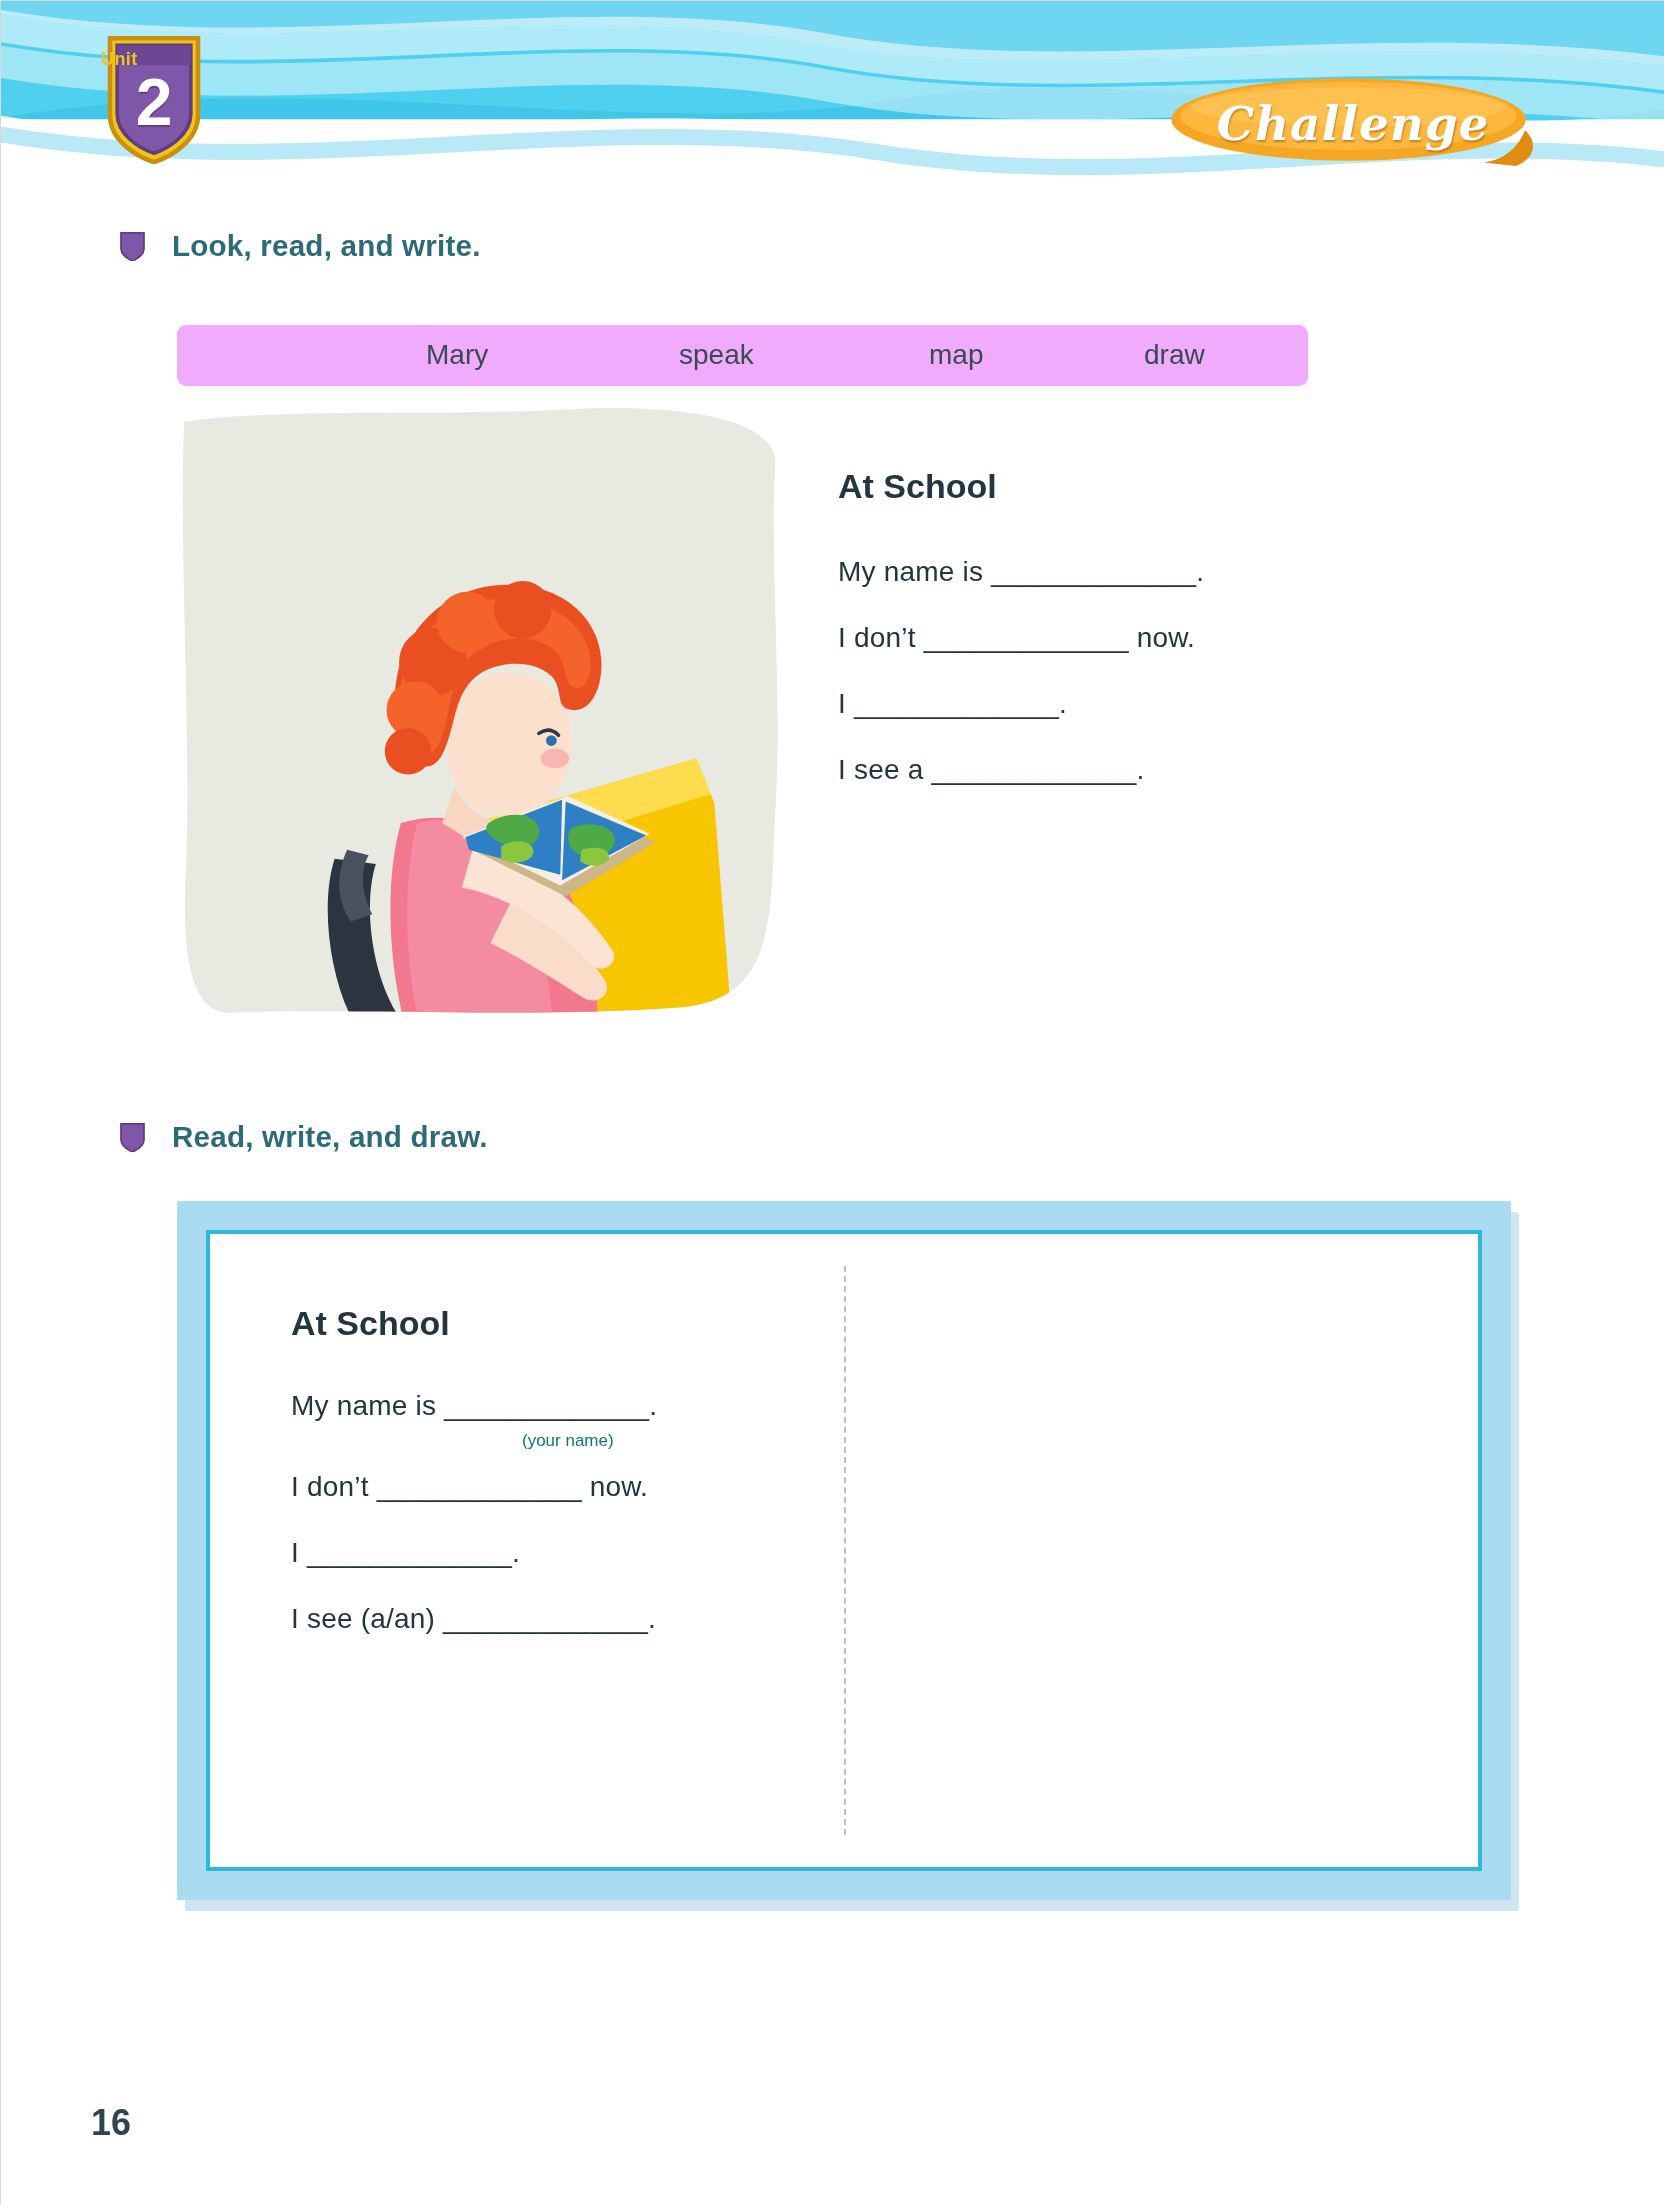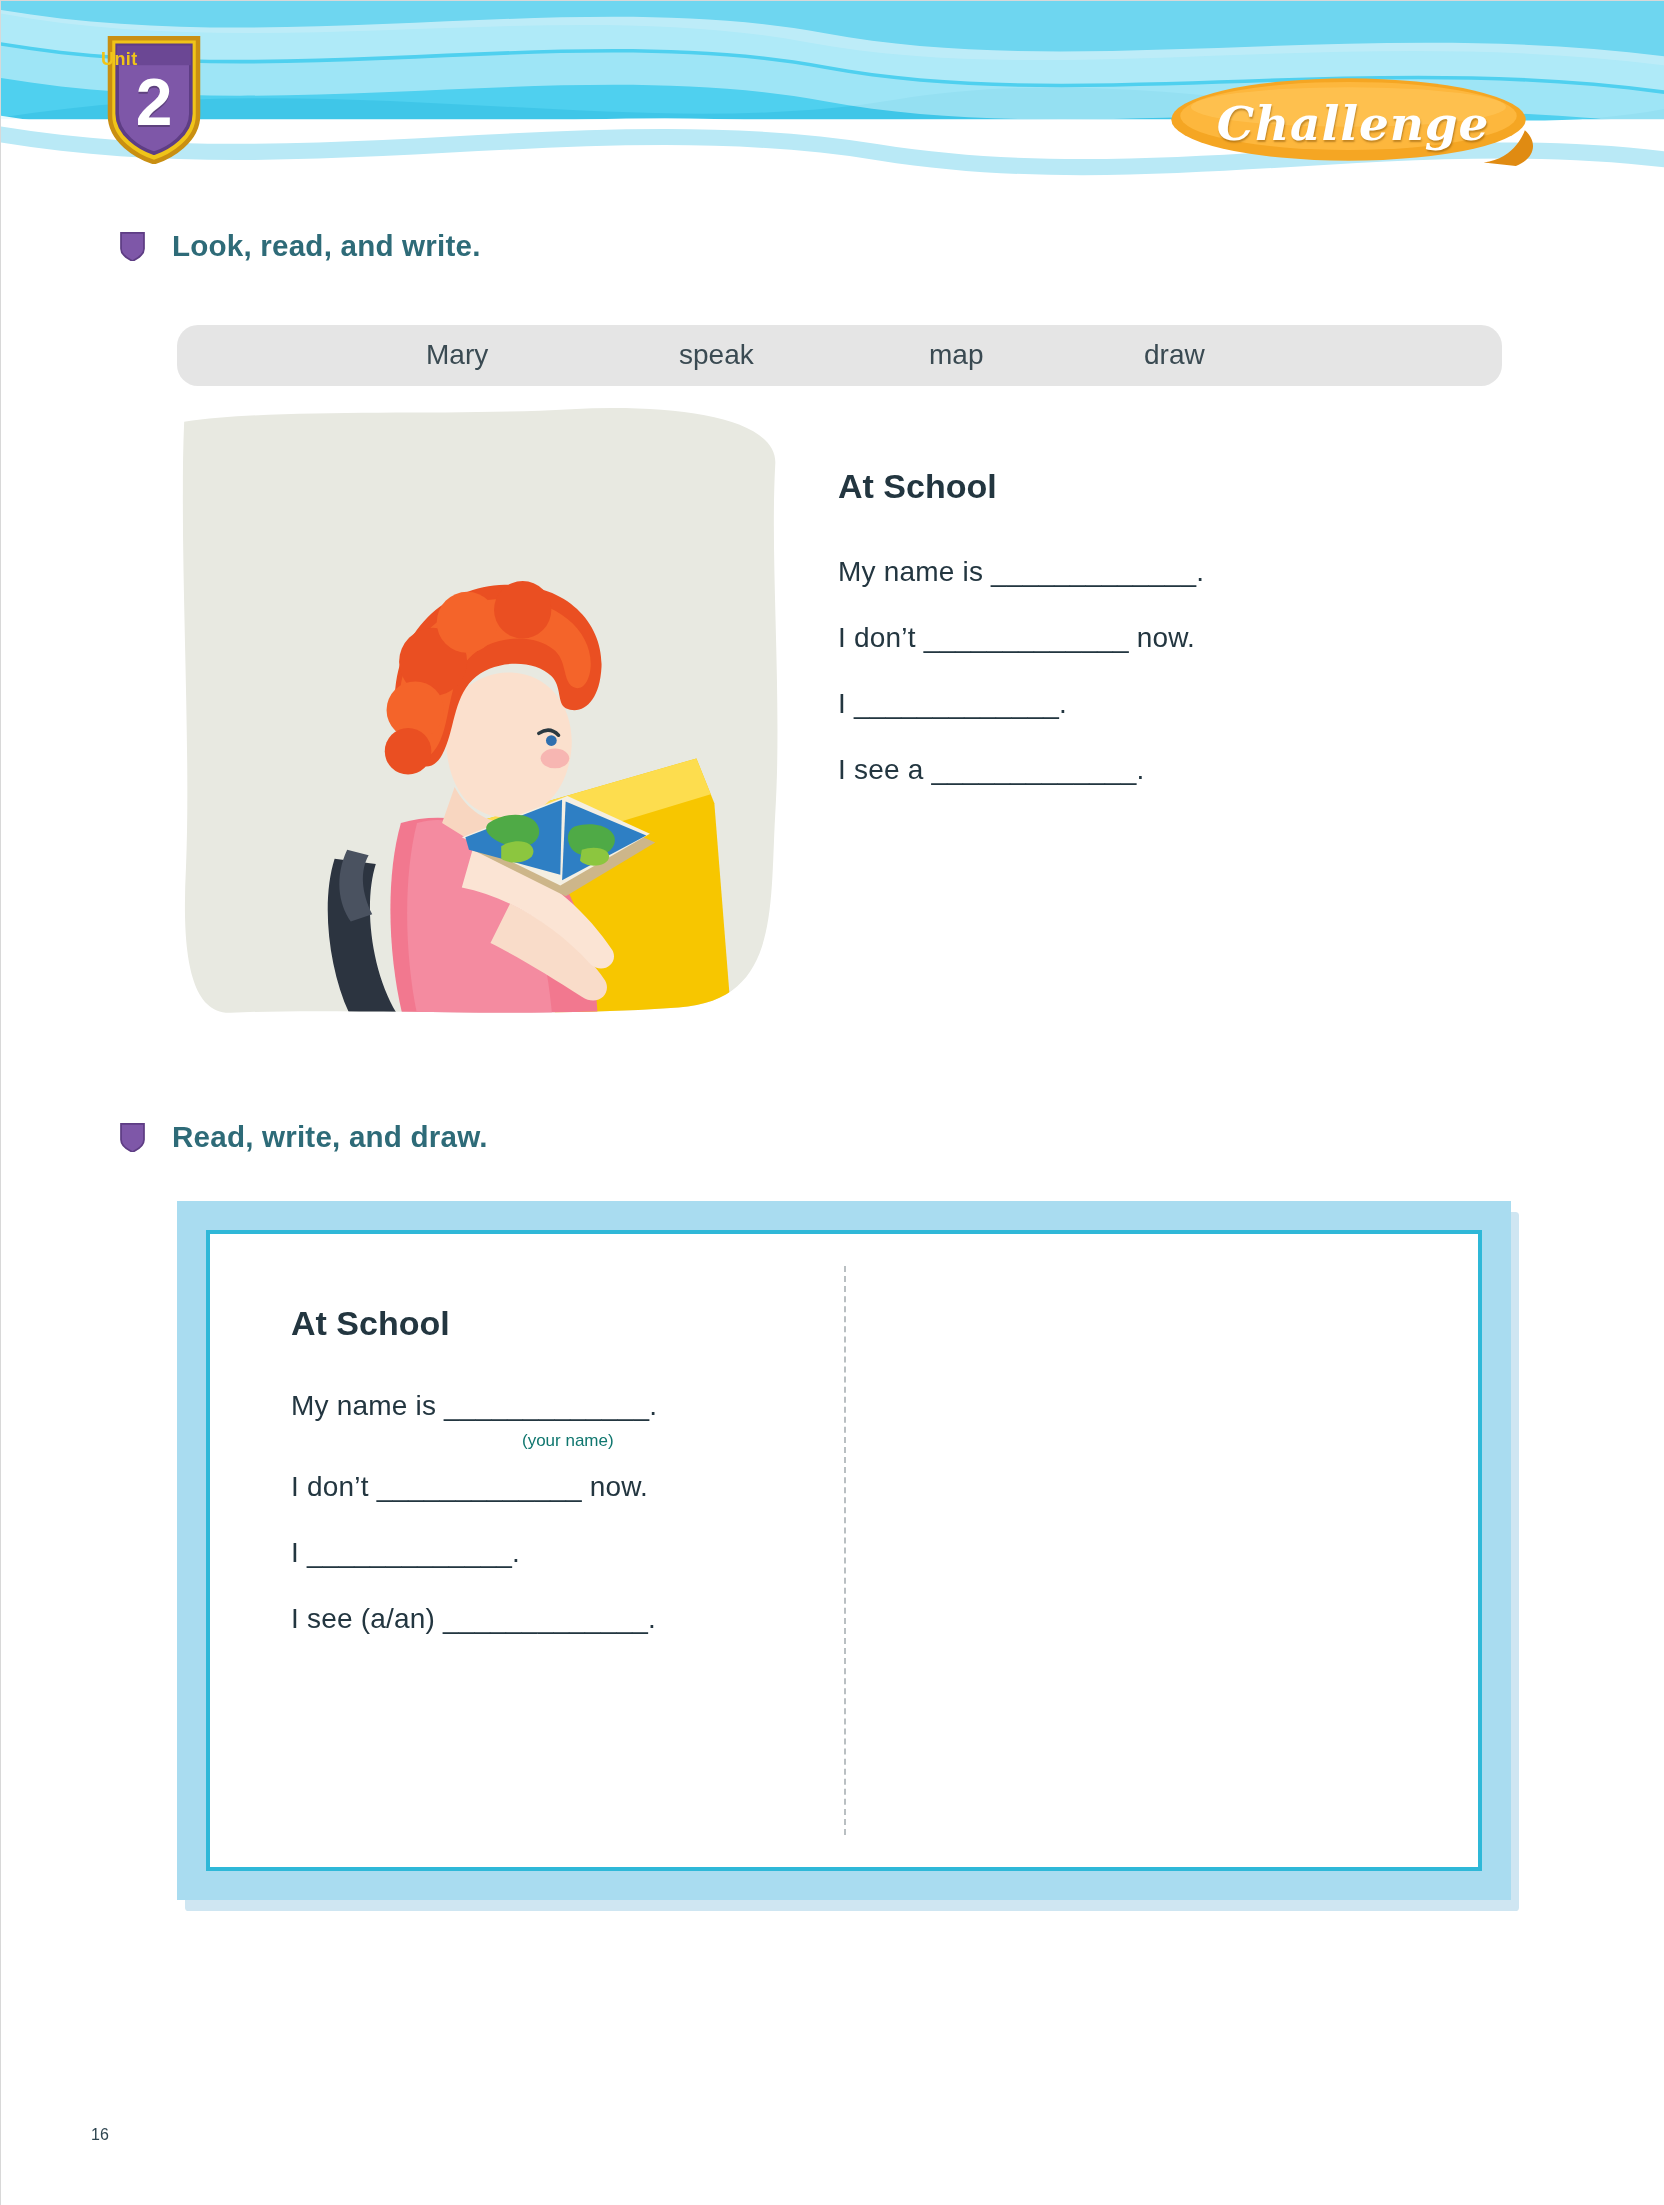--- a/index.html
+++ b/index.html
@@ -109,24 +109,24 @@
     font-weight: bold;
     color: #2e6b78;
     letter-spacing: 0.2px;
   }
 
   
   .word-bank {
     position: absolute;
     top: 324px;
     left: 176px;
-    width: 1325px;
+    width: 1131px;
     height: 61px;
-    background: #e5e5e5;
-    border-radius: 21px;
+    background: #f0abfc;
+    border-radius: 9px;
     display: flex;
     align-items: center;
   }
   .word-bank .word {
     font-size: 28px;
     color: #3a4a52;
     position: absolute;
     top: 14.3px;
   }
   .word-bank .word.w0 { left: 249px; }
@@ -223,22 +223,22 @@
     font-size: 17px;
     color: #0f766e;
     margin: 0 0 19.7px 231px;
   }
 
   
   .page-number {
     position: absolute;
     bottom: 61px;
     left: 90px;
-    font-size: 16px;
-    font-weight: normal;
+    font-size: 36px;
+    font-weight: bold;
     color: #2e4550;
   }
 </style>
 </head>
 <body>
 
 <div class="page">
 
   <div class="header-wave">
     <svg width="1665" height="215" viewBox="0 0 1859 240" xmlns="http://www.w3.org/2000/svg">

